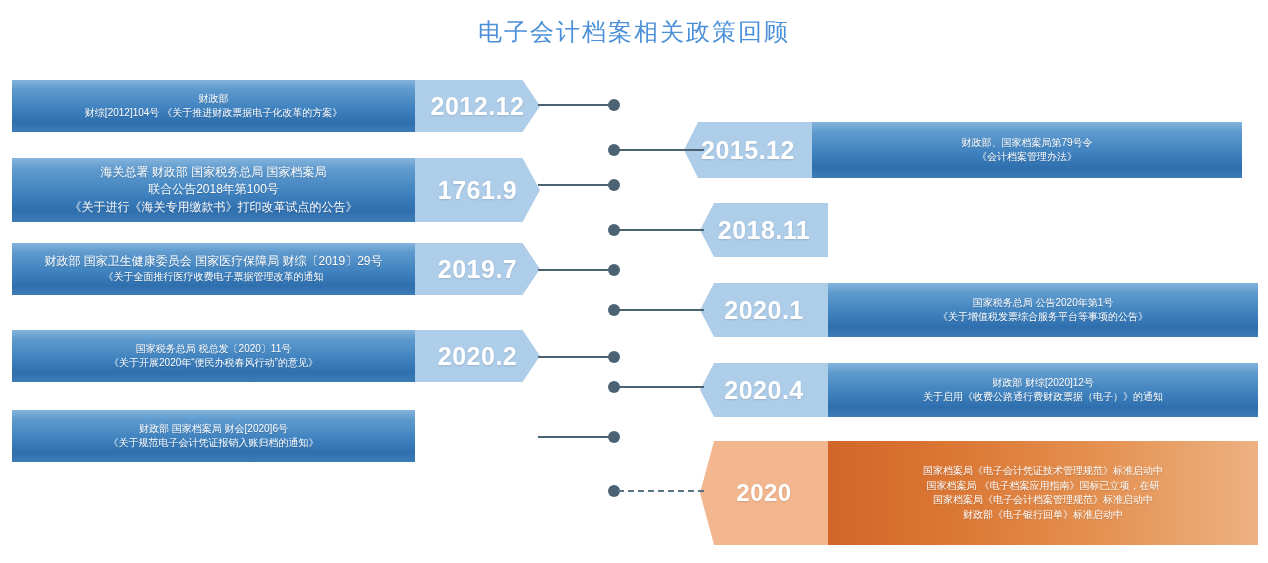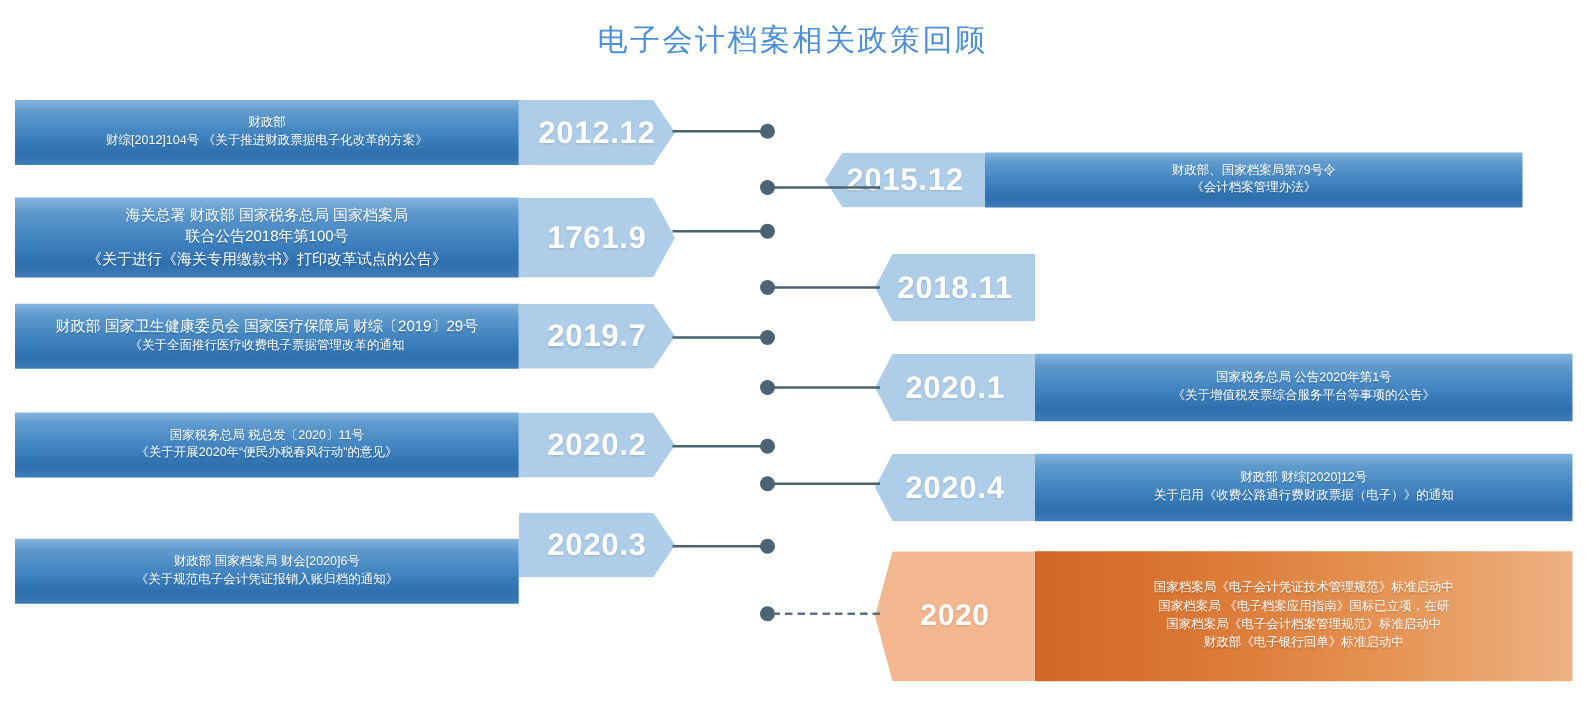--- a/index.html
+++ b/index.html
@@ -118,28 +118,27 @@
 
   <div class="row" style="left:12px;top:330px;width:528px;height:52px;">
     <div class="panel blue-panel" style="left:0;width:403px;">
       <div class="ln">国家税务总局 税总发〔2020〕11号</div>
       <div class="ln">《关于开展2020年“便民办税春风行动”的意见》</div>
     </div>
     <div class="date point-right" style="left:403px;width:125px;">2020.2</div>
   </div>
 
   <div class="row" style="left:12px;top:410px;width:528px;height:52px;">
-    <div class="panel blue-panel" style="left:0;width:403px;margin-top:21px;">
+    <div class="panel blue-panel" style="left:0;width:403px;">
       <div class="ln">财政部 国家档案局 财会[2020]6号</div>
       <div class="ln">《关于规范电子会计凭证报销入账归档的通知》</div>
     </div>
-    <div class="date point-right" style="left:403px;width:125px;">2020.3</div>
-  </div>
-
-  <div class="row" style="left:660px;top:122px;width:558px;height:44px;">
+  </div>
+
+  <div class="row" style="left:684px;top:122px;width:558px;height:56px;">
     <div class="date notch-left" style="left:0;width:128px;">2015.12</div>
     <div class="panel blue-panel" style="left:128px;width:430px;">
       <div class="ln">财政部、国家档案局第79号令</div>
       <div class="ln">《会计档案管理办法》</div>
     </div>
   </div>
 
   <div class="row" style="left:700px;top:203px;width:558px;height:54px;">
     <div class="date notch-left" style="left:0;width:128px;">2018.11</div>
   </div>

